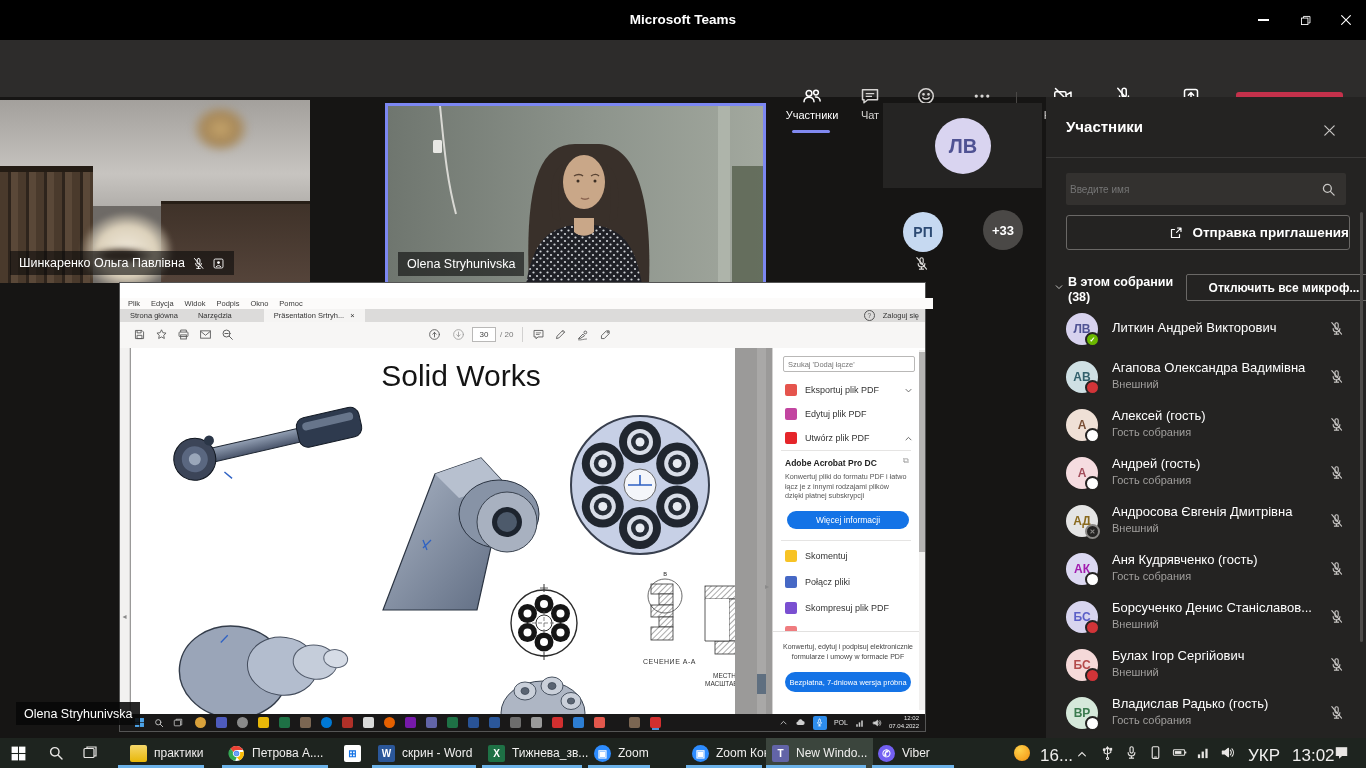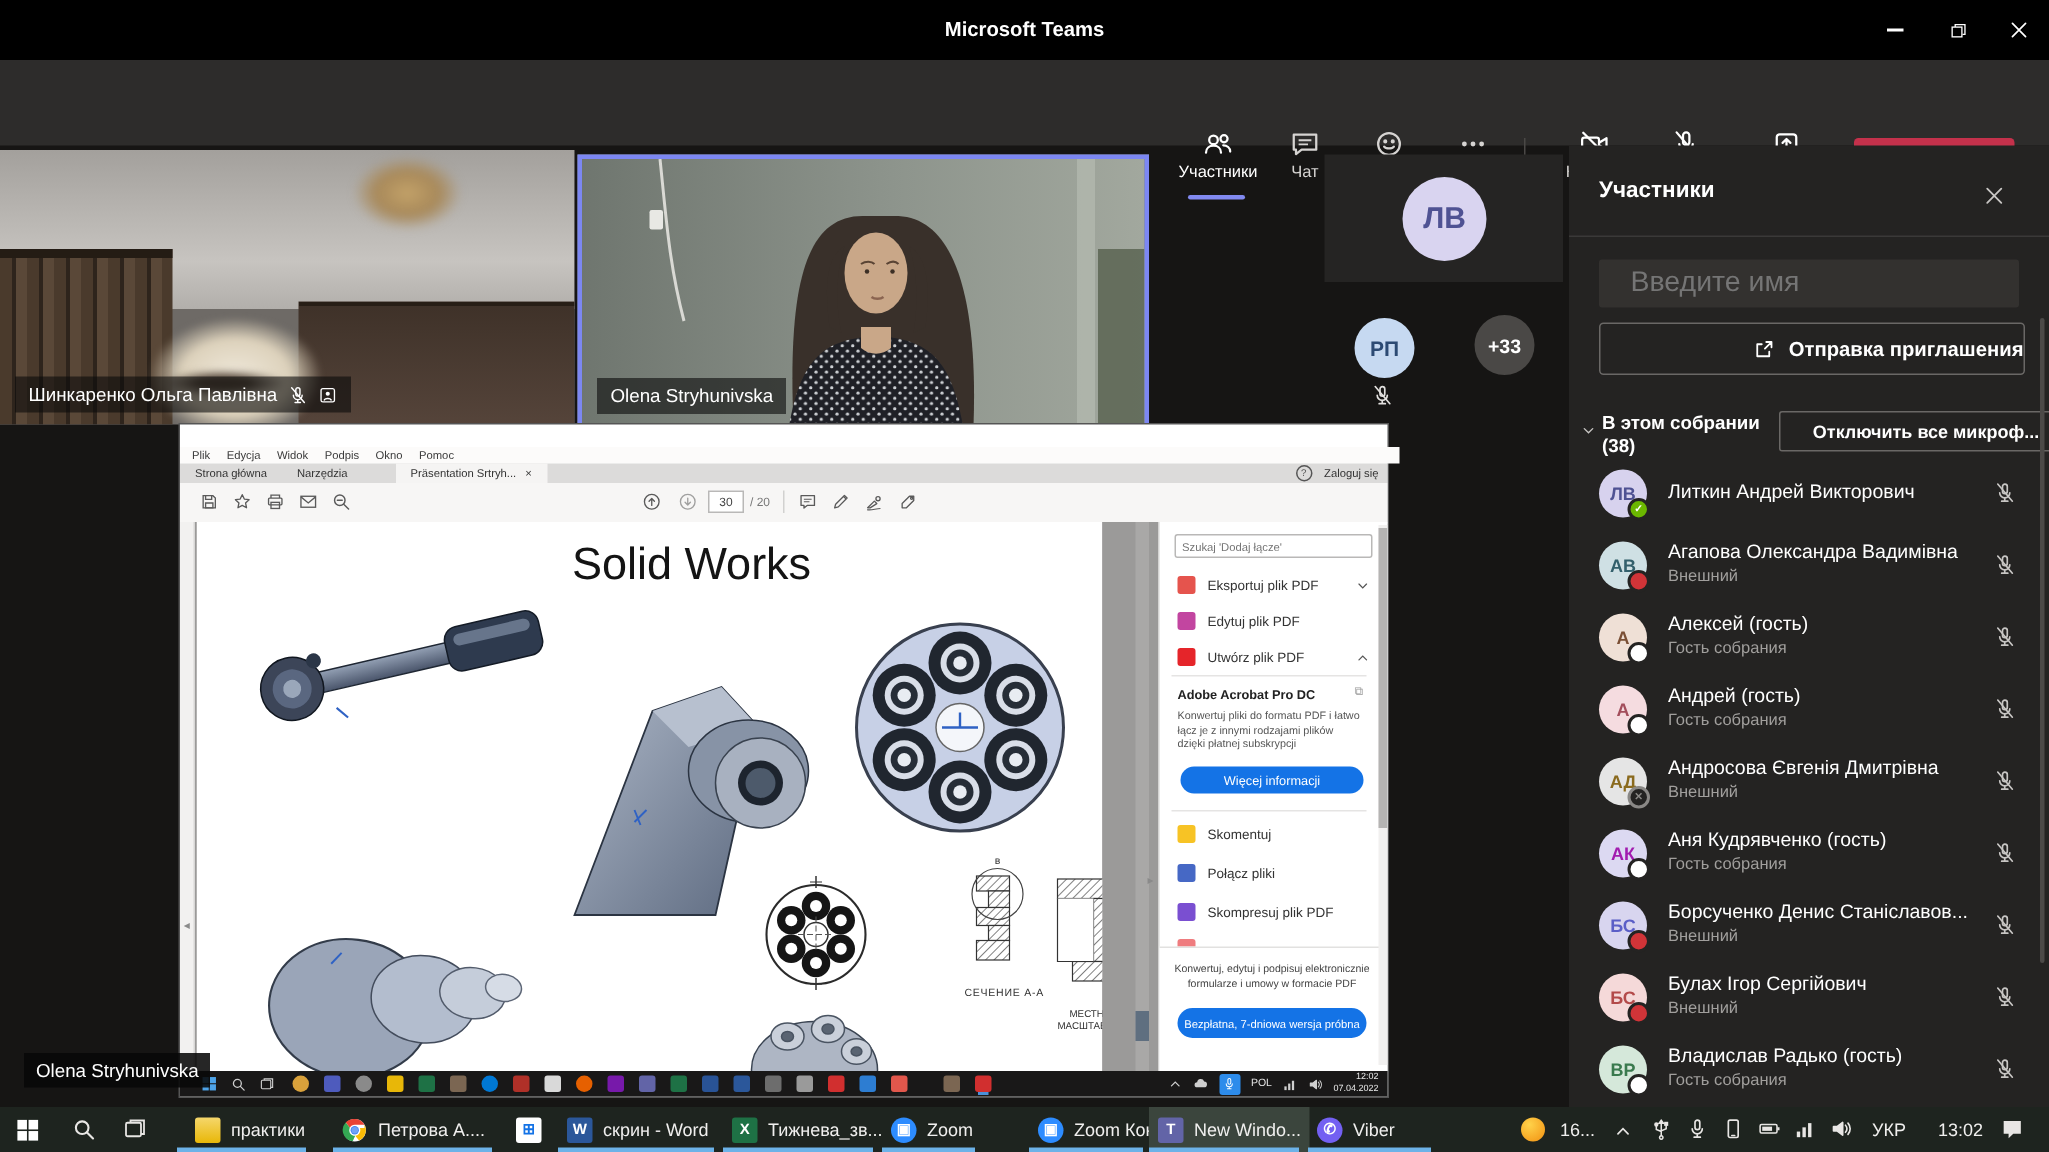--- a/index.html
+++ b/index.html
@@ -15,31 +15,31 @@
   
   .meetbar{left:0;top:40px;width:1366px;height:57px;background:#2d2c2b;}
   .timer{left:58px;top:62px;font-size:12px;color:#bdbbb9;letter-spacing:1px;}
   .reqctl{left:500px;top:61px;width:230px;text-align:right;font-size:14px;color:#7e7c7a;}
   .tbtn{top:46px;width:58px;height:46px;display:flex;flex-direction:column;align-items:center;gap:3px;color:#d6d4d2;}
   .tbtn .lbl{font-size:11px;color:#d6d4d2;}
   .underl{height:3px;border-radius:2px;}
   .vdiv{top:52px;width:1px;height:34px;background:#4a4846;}
   .leavebtn{left:1236px;top:52px;width:107px;height:34px;border-radius:3px;display:flex;align-items:center;justify-content:center;gap:8px;font-size:14.5px;font-weight:600;color:#fff;}
   
-  .tile1{left:0;top:100px;width:383px;height:183px;background:#6e6a66;overflow:hidden;}
+  .tile1{left:0;top:100px;width:310px;height:183px;background:#6e6a66;overflow:hidden;}
   .tile2{left:385px;top:103px;width:375px;height:178px;overflow:hidden;background:#828a84;}
   .namepill{bottom:8px;left:10px;height:24px;display:flex;align-items:center;gap:7px;padding:0 9px;background:rgba(10,10,10,.6);font-size:12.5px;color:#fff;white-space:nowrap;}
   .avtile{left:883px;top:103px;width:159px;height:85px;background:#252423;}
   .bigcirc{border-radius:50%;display:flex;align-items:center;justify-content:center;font-weight:600;}
   
   .panel{left:1046px;top:97px;width:320px;height:671px;background:#242322;}
   .ptitle{left:20px;top:21px;font-size:15px;font-weight:700;color:#fff;}
   .pdiv{left:0;top:60px;width:320px;height:1px;background:#3a3938;}
   .psearch{left:20px;top:76px;width:280px;height:32px;background:#33312f;border-radius:2px;display:flex;align-items:center;}
-  .psearch input{flex:1;background:transparent;border:0;outline:0;color:#c4b5fd;font-size:19px;padding:0 21px;font-family:"Liberation Sans",sans-serif;}
+  .psearch input{flex:1;background:transparent;border:0;outline:0;color:#c4b5fd;font-size:10px;padding:0 4px;font-family:"Liberation Sans",sans-serif;}
   .invitebtn{left:20px;top:118px;width:282px;height:33px;border:1px solid #6a6866;border-radius:3px;background:transparent;display:flex;align-items:center;justify-content:flex-end;gap:9px;color:#fff;font-size:13.5px;font-weight:600;}
   .secline{font-size:12.5px;font-weight:600;color:#fff;line-height:15px;}
   .mutebtn{left:140px;top:177px;width:194px;height:25px;border:1px solid #6a6866;border-radius:2px;background:transparent;color:#fff;font-size:12px;font-weight:600;display:flex;align-items:center;justify-content:center;white-space:nowrap;overflow:hidden;}
   .rows{left:0;top:208px;width:320px;}
   .prow{position:relative;height:48px;}
   .pav{position:absolute;left:20px;top:8px;width:32px;height:32px;border-radius:50%;display:flex;align-items:center;justify-content:center;font-size:12px;font-weight:600;}
   .pbadge{position:absolute;right:-2px;bottom:-2px;width:11px;height:11px;border-radius:50%;border:2px solid #242322;display:flex;align-items:center;justify-content:center;font-size:7px;line-height:1;}
   .pbadge i{font-style:normal;}
   .pname{position:absolute;left:66px;top:7px;width:210px;font-size:13px;color:#fff;white-space:nowrap;overflow:hidden;}
   .psub{position:absolute;left:66px;top:25px;font-size:11px;color:#a19f9d;}
@@ -61,21 +61,21 @@
   .prowitem{position:absolute;left:0;width:150px;height:20px;display:flex;align-items:center;font-size:9px;color:#333;}
   .ticon{width:12px;height:12px;border-radius:2px;margin:0 8px 0 12px;flex:none;}
   .bluecta{position:absolute;background:#1473e6;color:#fff;border-radius:10px;display:flex;align-items:center;justify-content:center;}
   .stb{left:0;top:431px;width:805px;height:17px;background:#191818;display:flex;align-items:center;}
   .sic{width:11px;height:11px;border-radius:2px;flex:none;}
   
   .wtb{left:0;top:738px;width:1366px;height:30px;background:#1e241f;}
   .wapp{top:0;height:30px;display:flex;align-items:center;gap:7px;padding:0 6px;color:#f0efee;font-size:12px;white-space:nowrap;}
   .bar{top:27px;height:3px;background:#6cb2e8;}
   .appic{width:17px;height:17px;border-radius:2px;display:flex;align-items:center;justify-content:center;font-size:10px;font-weight:700;color:#fff;flex:none;}
-  .tray{font-size:12px;color:#f0efee;}
+  .tray{font-size:17px;color:#f0efee;}
   .presenter{left:16px;top:702px;height:23px;background:rgba(8,8,8,.88);display:flex;align-items:center;padding:0 8px;font-size:12.5px;color:#fff;}
 </style>
 </head>
 <body>
 
 <svg width="0" height="0" style="position:absolute">
 <defs>
   <symbol id="i-shield" viewBox="0 0 16 16">
         <path d="M8 1.2 13.6 3.1 V7.3 C13.6 10.9 11.2 13.6 8 14.8 4.8 13.6 2.4 10.9 2.4 7.3 V3.1 Z" fill="none" stroke="currentColor" stroke-width="1.2"></path>
       </symbol>

